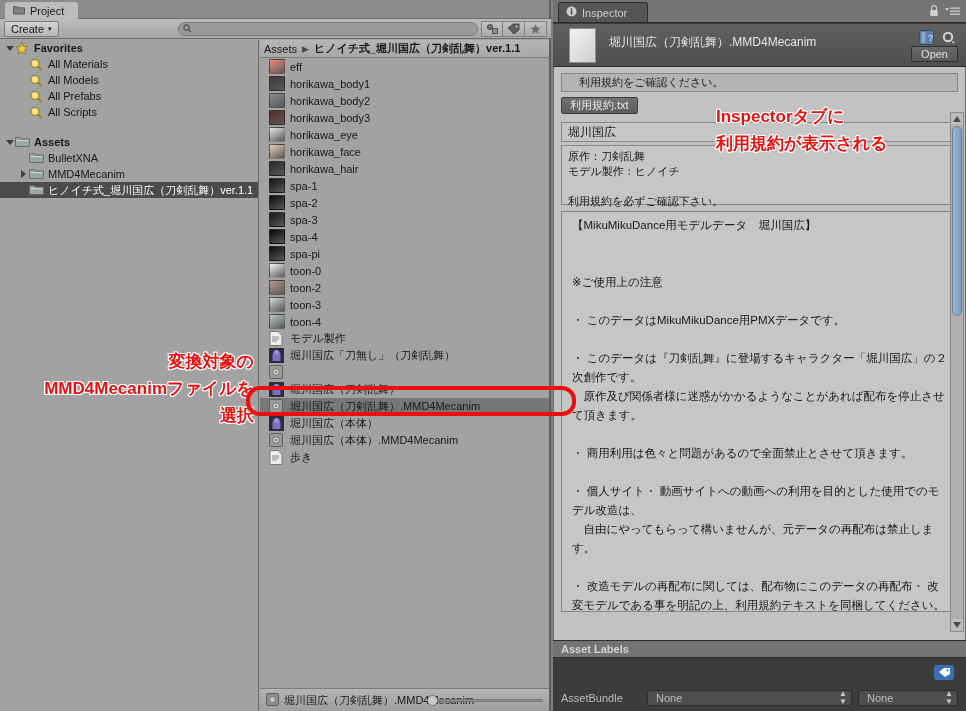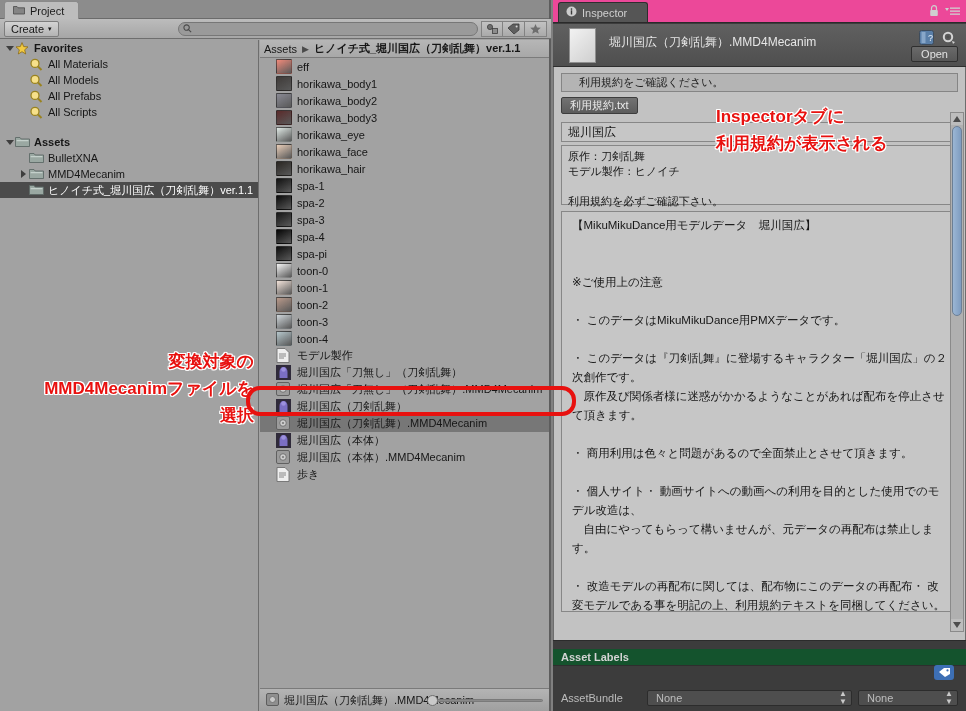--- a/index.html
+++ b/index.html
@@ -104,42 +104,42 @@
   #breadcrumb {
     height: 18px; display:flex; align-items:center; gap:5px;
     padding-left: 4px;
     background: linear-gradient(#b6b6b6,#a8a8a8);
     border-bottom: 1px solid #7b7b7b;
     font-size: 11px;
   }
   .crumb-sep { font-size: 9px; color:#4a4a4a; }
   .file-row {
     height: 17px; display:flex; align-items:center; gap:5px;
-    padding-left: 16px; font-size: 11px; white-space: nowrap;
+    padding-left: 9px; font-size: 11px; white-space: nowrap;
   }
   .file-row.sel { background: #777777; }
   .fico { width: 16px; height: 15px; flex: 0 0 16px; border-radius:1px; }
 
   #proj-status {
     position:absolute; left:260px; right:0; bottom:0; height:23px;
     background: linear-gradient(#b4b4b4,#9f9f9f);
     border-top: 1px solid #7a7a7a;
     display:flex; align-items:center; gap:5px; padding-left:6px;
     font-size: 11px;
   }
   .zoom-slider { position:absolute; right:6px; top:7px; width:115px; height:9px; display:flex; align-items:center;}
   .zoom-track { position:absolute; left:0; right:0; top:3px; height:3px; background:#8a8a8a; border:1px solid #7a7a7a; border-radius:2px;}
   .zoom-knob { position:absolute; left:-1px; top:-1px; width:11px; height:11px; border-radius:50%; background:#c9c9c9; border:1px solid #6f6f6f;}
 
   
   #inspector {
     left: 553px; top: 0; width: 413px; height: 711px;
     background: #3c3c3c;
   }
-  #insp-tabbar { height: 23px; background: #ec4899; position: relative; border-bottom:1px solid #2a2a2a;}
+  #insp-tabbar { height: 23px; background: #737373; position: relative; border-bottom:1px solid #2a2a2a;}
   .insp-tab {
     position:absolute; left:5px; top:2px; height:20px; padding: 0 20px 0 7px;
     background:#555; border:1px solid #2e2e2e; border-bottom:none;
     border-radius:3px 3px 0 0; display:flex; align-items:center; gap:5px;
     color:#cfcfcf; font-size:11px;
   }
   .insp-tab-icons { position:absolute; right:6px; top:5px; display:flex; gap:6px; align-items:center;}
 
   #insp-head {
     position:absolute; left:0; top:24px; width:413px; height:43px;
@@ -214,23 +214,23 @@
     position:absolute; left:1px; top:13px; width:10px; height:190px;
     background: linear-gradient(90deg,#9bb6d4,#7e9cc0);
     border:1px solid #6b7f96; border-radius:5px;
   }
 
   #asset-labels {
     position:absolute; left:0; bottom:0; width:413px; height:71px;
     background:#3c3c3c; border-top:1px solid #2b2b2b;
   }
   .al-title {
-    height:17px; background:#14532d; border-bottom:1px solid #2e2e2e;
+    height:17px; background:#737373; border-bottom:1px solid #2e2e2e;
     display:flex; align-items:center; padding-left:8px;
-    color:#d4d4d4; font-size:11px; font-weight:bold;margin-top:8px;
+    color:#d4d4d4; font-size:11px; font-weight:bold;
   }
   .label-badge {
     position:absolute; right:12px; top:24px; width:20px; height:15px;
     background:#3d6fb5; border-radius:3px;
     display:flex;align-items:center;justify-content:center;
   }
   .ab-row {
     position:absolute; left:0; bottom:5px; width:413px; height:17px;
     display:flex; align-items:center; gap:6px; padding: 0 8px;
   }
@@ -476,24 +476,20 @@
           </div>
           <div class="file-row">
             <span class="fico" style="background: linear-gradient(150deg, rgb(13, 13, 13), rgba(0, 0, 0, 0.45)); border: 1px solid rgba(0, 0, 0, 0.35);"></span>
             <span>spa-pi</span>
           </div>
           <div class="file-row">
             <span class="fico" style="background: linear-gradient(150deg, rgb(244, 244, 244), rgba(0, 0, 0, 0.45)); border: 1px solid rgba(0, 0, 0, 0.35);"></span>
             <span>toon-0</span>
           </div>
           <div class="file-row">
-            <span class="fico" style="background: linear-gradient(150deg, rgb(243, 227, 218), rgba(0, 0, 0, 0.45)); border: 1px solid rgba(0, 0, 0, 0.35);"></span>
-            <span>toon-1</span>
-          </div>
-          <div class="file-row">
             <span class="fico" style="background: linear-gradient(150deg, rgb(185, 154, 139), rgba(0, 0, 0, 0.45)); border: 1px solid rgba(0, 0, 0, 0.35);"></span>
             <span>toon-2</span>
           </div>
           <div class="file-row">
             <span class="fico" style="background: linear-gradient(150deg, rgb(207, 214, 218), rgba(0, 0, 0, 0.45)); border: 1px solid rgba(0, 0, 0, 0.35);"></span>
             <span>toon-3</span>
           </div>
           <div class="file-row">
             <span class="fico" style="background: linear-gradient(150deg, rgb(182, 199, 204), rgba(0, 0, 0, 0.45)); border: 1px solid rgba(0, 0, 0, 0.35);"></span>
             <span>toon-4</span>
@@ -512,21 +508,20 @@
                 <circle cx="7.5" cy="4.5" r="2.3" fill="#9c90de"></circle>
               </svg></span>
             <span>堀川国広「刀無し」（刀剣乱舞）</span>
           </div>
           <div class="file-row">
             <span class="fico"><svg width="14" height="14" viewBox="0 0 14 14">
                 <rect x="0.5" y="0.5" width="13" height="13" rx="1.5" fill="#9b9b9b" stroke="#606060"></rect>
                 <circle cx="7" cy="7" r="3.3" fill="#cccccc" stroke="#6c6c6c" stroke-width="0.9"></circle>
                 <circle cx="7" cy="7" r="1.1" fill="#7a7a7a"></circle>
               </svg></span>
-            <span>堀川国広「刀無し」（刀剣乱舞）.MMD4Mecanim</span>
           </div>
           <div class="file-row">
             <span class="fico"><svg width="15" height="15" viewBox="0 0 15 15">
                 <rect width="15" height="15" fill="#2f2a3a"></rect>
                 <path d="M7.5 2 C10 2 11.5 4 11.5 7 L11.5 13 L3.5 13 L3.5 7 C3.5 4 5 2 7.5 2 Z" fill="#7b6fc4"></path>
                 <circle cx="7.5" cy="4.5" r="2.3" fill="#9c90de"></circle>
               </svg></span>
             <span>堀川国広（刀剣乱舞）</span>
           </div>
           <div class="file-row sel">

